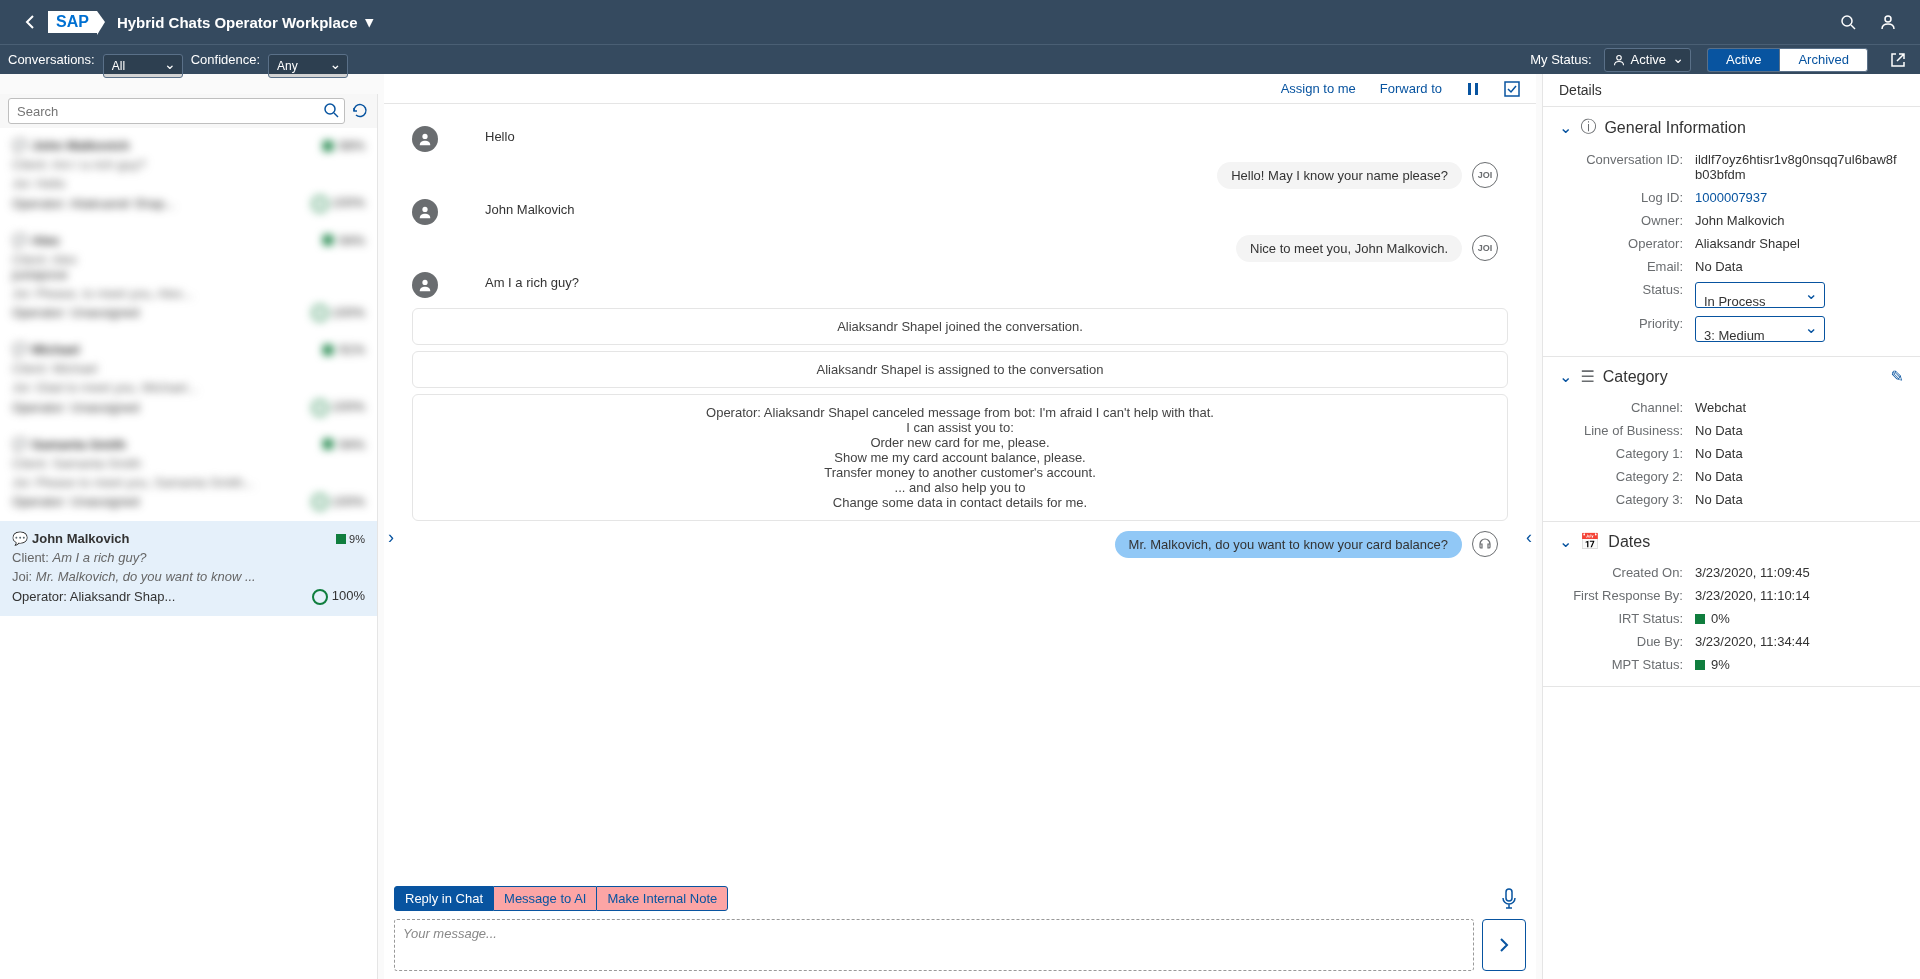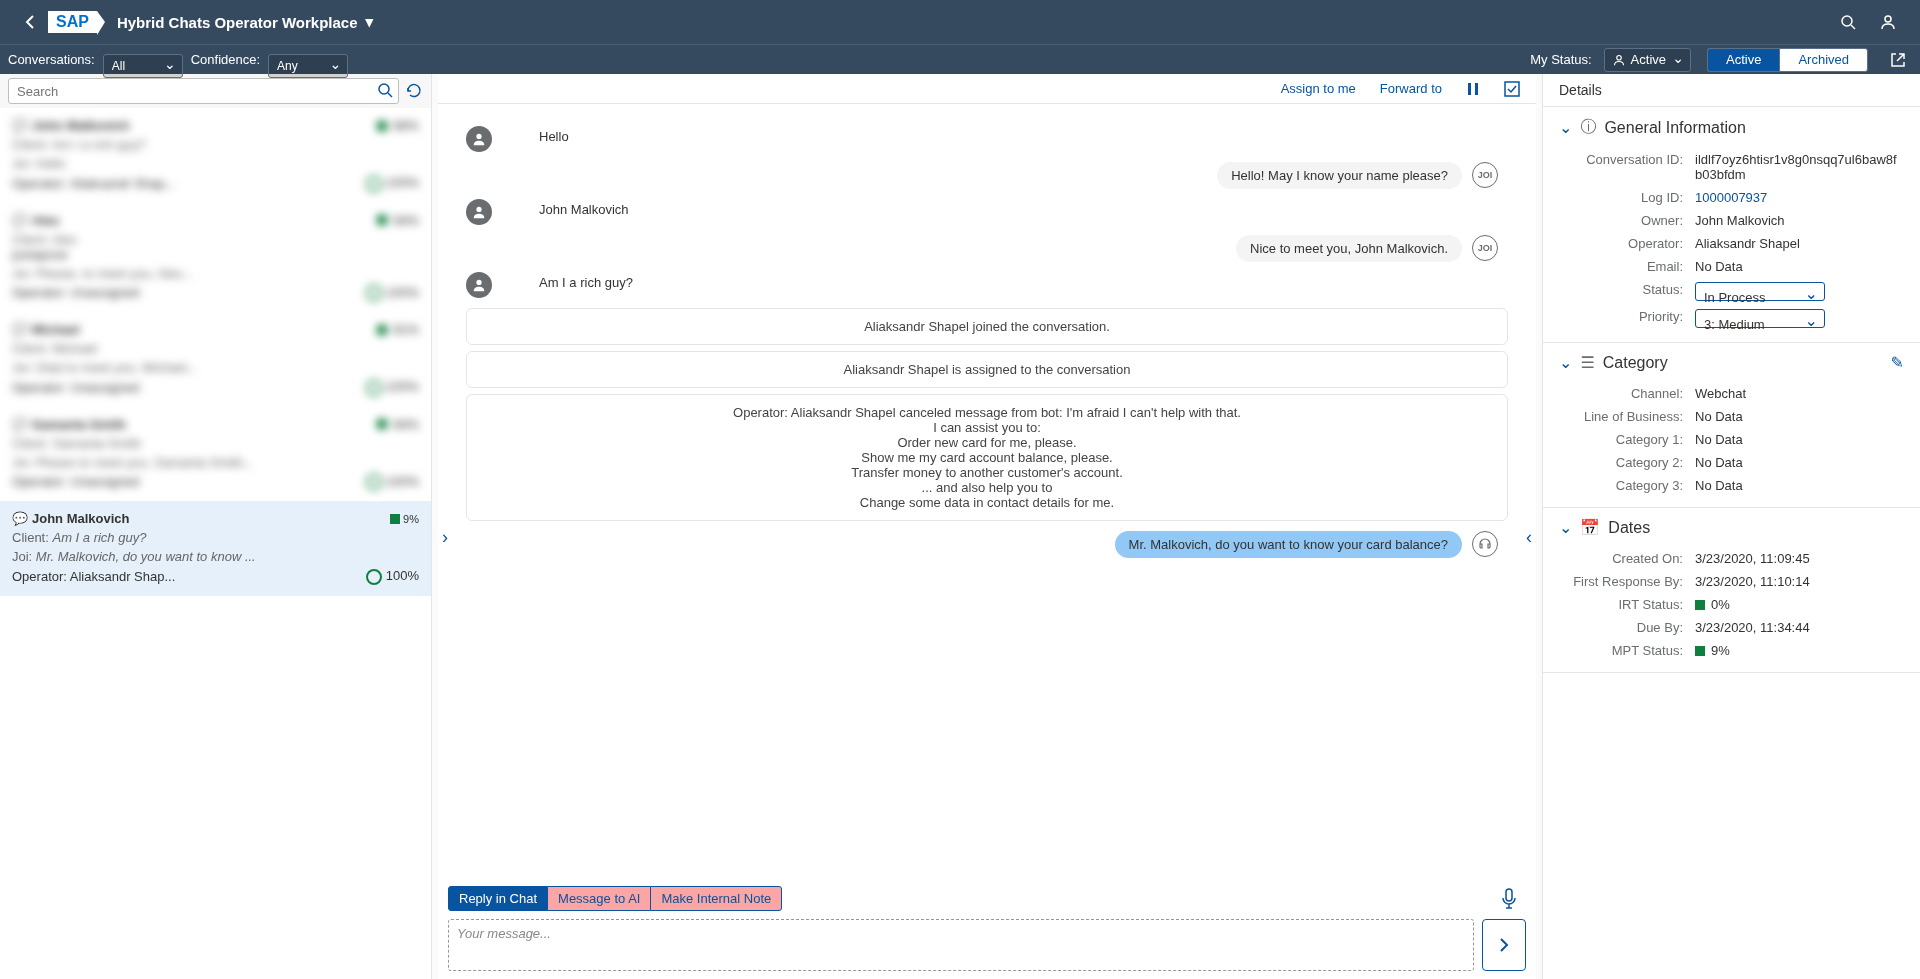--- a/index.html
+++ b/index.html
@@ -27,21 +27,21 @@
     .seg-btn.inactive { background: #fff; color: #0854a0; }
     .seg-group { display: flex; margin-left: 8px;}
     .seg-group .seg-btn:first-child{border-radius:3px 0 0 3px;border-right:none;}
     .seg-group .seg-btn:last-child{border-radius:0 3px 3px 0;}
     .link-icon { color: #fff; padding: 0 6px; margin-left: 8px; cursor: pointer;}
     
     
     .content { display: flex; height: calc(100vh - 74px); }
     
     
-    .sidebar { width: 432px; border-right: 1px solid #e5e5e5; background: #fff; display: flex; flex-direction: column;}
+    .sidebar { width: 378px; border-right: 1px solid #e5e5e5; background: #fff; display: flex; flex-direction: column; margin-top: 20px;}
     .search-row { padding: 4px 8px; display: flex; gap: 6px; align-items: center; background: #f7f7f7;}
     .search-input-wrap { flex: 1; position: relative;}
     .search-input { width: 100%; height: 26px; border: 1px solid #bfbfbf; border-radius: 3px; padding: 0 28px 0 8px; font-size: 13px;}
     .search-icon { position: absolute; right: 6px; top: 4px; color: #0854a0; cursor: pointer;}
     .refresh-icon { color: #0854a0; cursor: pointer; font-size: 16px;}
     .conv-list { flex:1; overflow-y: auto;}
     .conv-item { padding: 10px 12px; border-bottom: 1px solid transparent;}
     .conv-item.blurred { filter: blur(4px); pointer-events: none; user-select: none;}
     .conv-item.selected { background: #e5f0fa; }
     .conv-name-row { display: flex; align-items:center; gap: 6px;}
@@ -92,21 +92,21 @@
     .details-body { overflow-y: auto; flex:1;}
     .section { border-bottom: 1px solid #e5e5e5; padding-bottom: 10px;}
     .section-head { display: flex; align-items: center; gap: 8px; padding: 10px 16px; color: #333; font-size: 16px;}
     .section-head .chev { color: #0854a0; cursor:pointer;}
     .section-title-icon{ color: #6a6d70;}
     .edit-icon { margin-left: auto; color: #0854a0; cursor:pointer;}
     .detail-row { display: flex; padding: 4px 22px; font-size: 13px;}
     .detail-label { width: 130px; text-align: right; color: #6a6d70; padding-right: 12px;}
     .detail-value { flex:1; color: #333;}
     .detail-value.link { color: #0854a0; cursor: pointer;}
-    .detail-select { border: 1px solid #0854a0; border-radius: 3px; height: 19px; padding: 12px 24px 0 8px; font-size: 13px; color: #333; min-width: 130px; position: relative; display:inline-flex; align-items:center;}
+    .detail-select { border: 1px solid #0854a0; border-radius: 3px; height: 26px; padding: 12px 24px 0 8px; font-size: 13px; color: #333; min-width: 130px; position: relative; display:inline-flex; align-items:center;}
     .detail-select::after { content:'⌄'; position: absolute; right: 6px; color: #0854a0; font-size: 16px; top: 1px;}
     .status-ind { display:inline-flex; align-items:center; gap:6px;}
     
     svg{display:block;}
   </style>
 </head>
 <body>
 
 <div class="header">
   <span class="back-btn">

